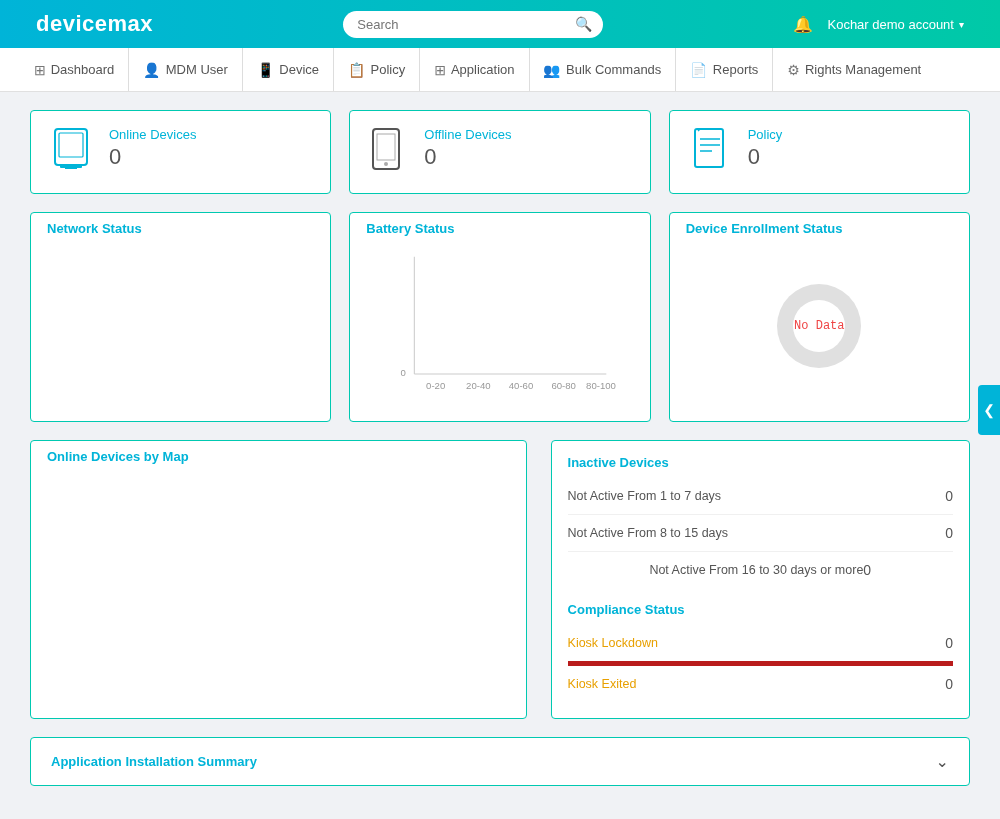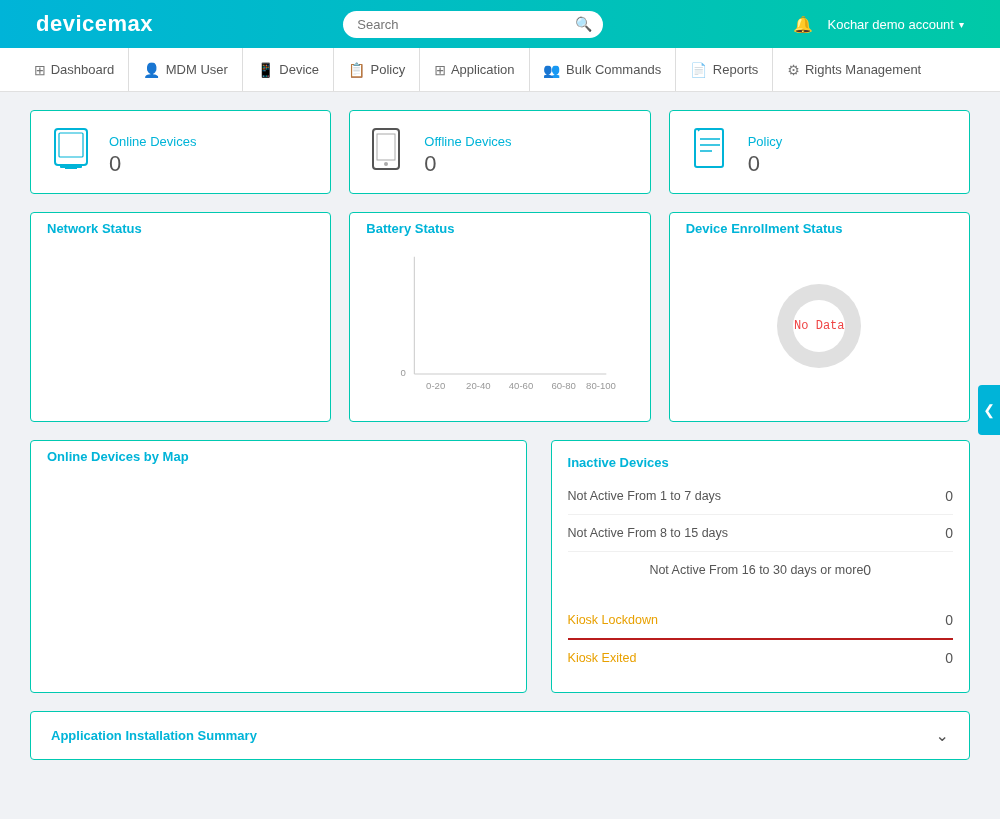--- a/index.html
+++ b/index.html
@@ -96,21 +96,21 @@
       gap: 18px;
       margin-bottom: 18px;
     }
     .stat-card {
       flex: 1;
       background: white;
       border: 1.5px solid #00c9b1;
       border-radius: 4px;
       padding: 16px 20px;
       display: flex;
-      align-items: flex-end;
+      align-items: flex-start;
       gap: 18px;
       min-height: 70px;
     }
     .stat-card-icon {
       font-size: 36px;
       color: #00b4d8;
       line-height: 1;
     }
     .stat-card-content {}
     .stat-card-label {
@@ -222,21 +222,21 @@
       font-weight: 500;
     }
     .compliance-section {
       margin-top: 14px;
     }
     .compliance-row {
       display: flex;
       justify-content: space-between;
       align-items: center;
       padding: 10px 0;
-      border-bottom: 2px solid #b91c1c;
+      border-bottom: 5px solid #b91c1c;
       font-size: 12.5px;
       color: #e8a000;
     }
     .compliance-row:last-child { border-bottom: none; }
     .compliance-value {
       font-size: 14px;
       color: #555;
       font-weight: 500;
     }
 
@@ -433,20 +433,21 @@
         <div class="inactive-row">
           <span>Not Active From 8 to 15 days</span>
           <span class="inactive-value">0</span>
         </div>
         <div class="inactive-row">
           <span>Not Active From 16 to 30 days or more</span>
           <span class="inactive-value">0</span>
         </div>
       </div>
       <div class="compliance-section">
+        <div class="inactive-section-title">Compliance Status</div>
         <div class="compliance-row">
           <span>Kiosk Lockdown</span>
           <span class="compliance-value">0</span>
         </div>
         <div class="compliance-row">
           <span>Kiosk Exited</span>
           <span class="compliance-value">0</span>
         </div>
       </div>
     </div>

